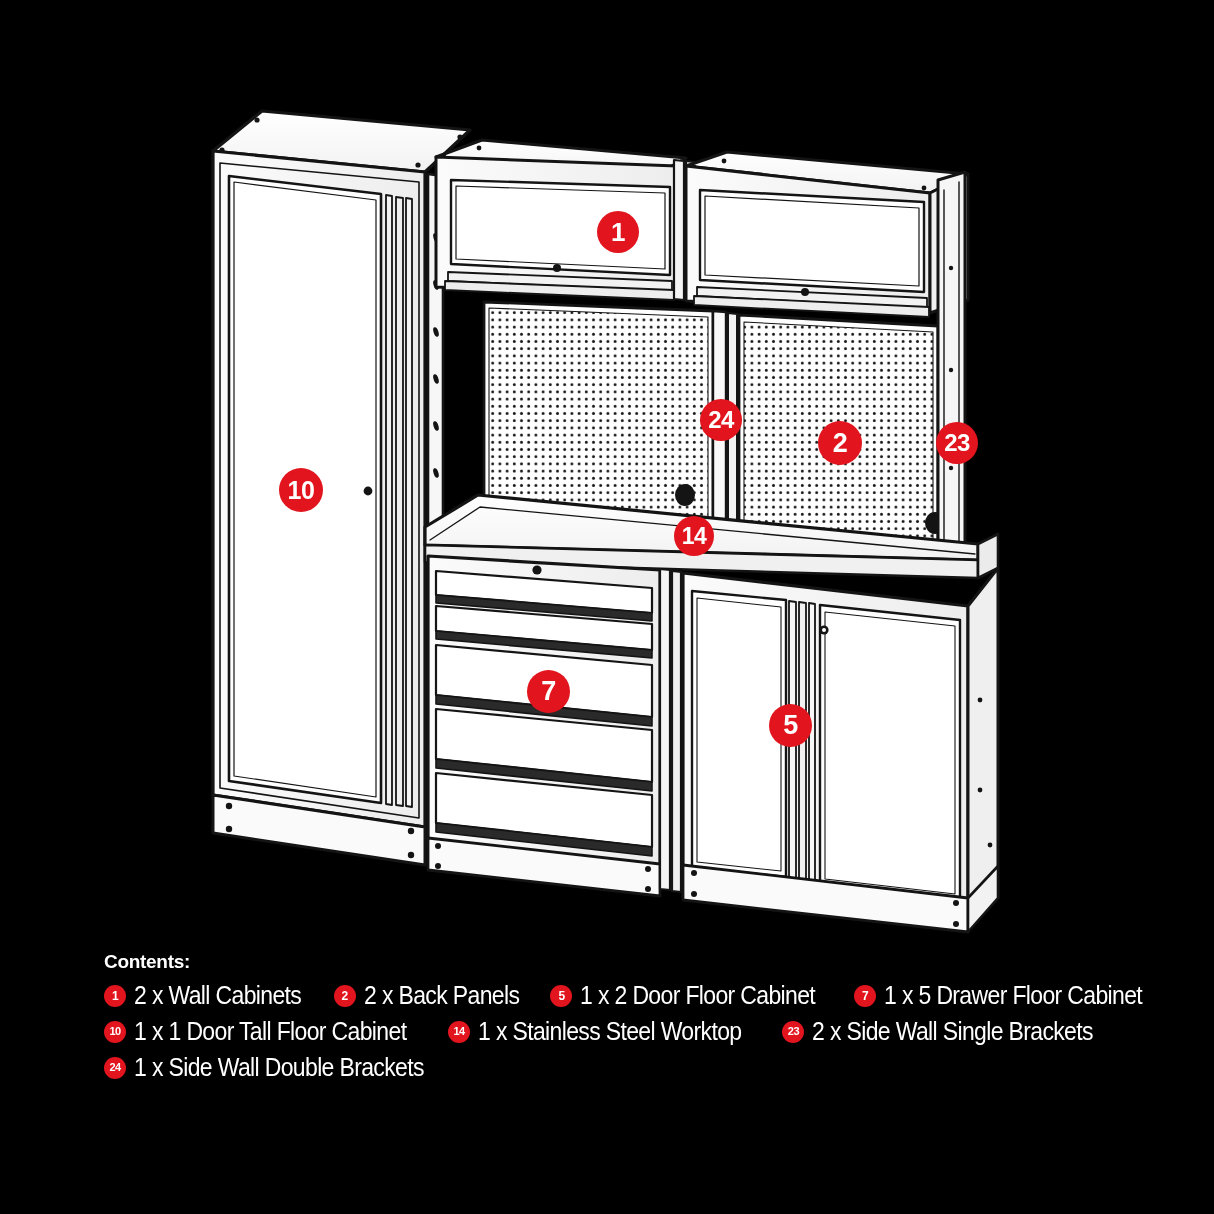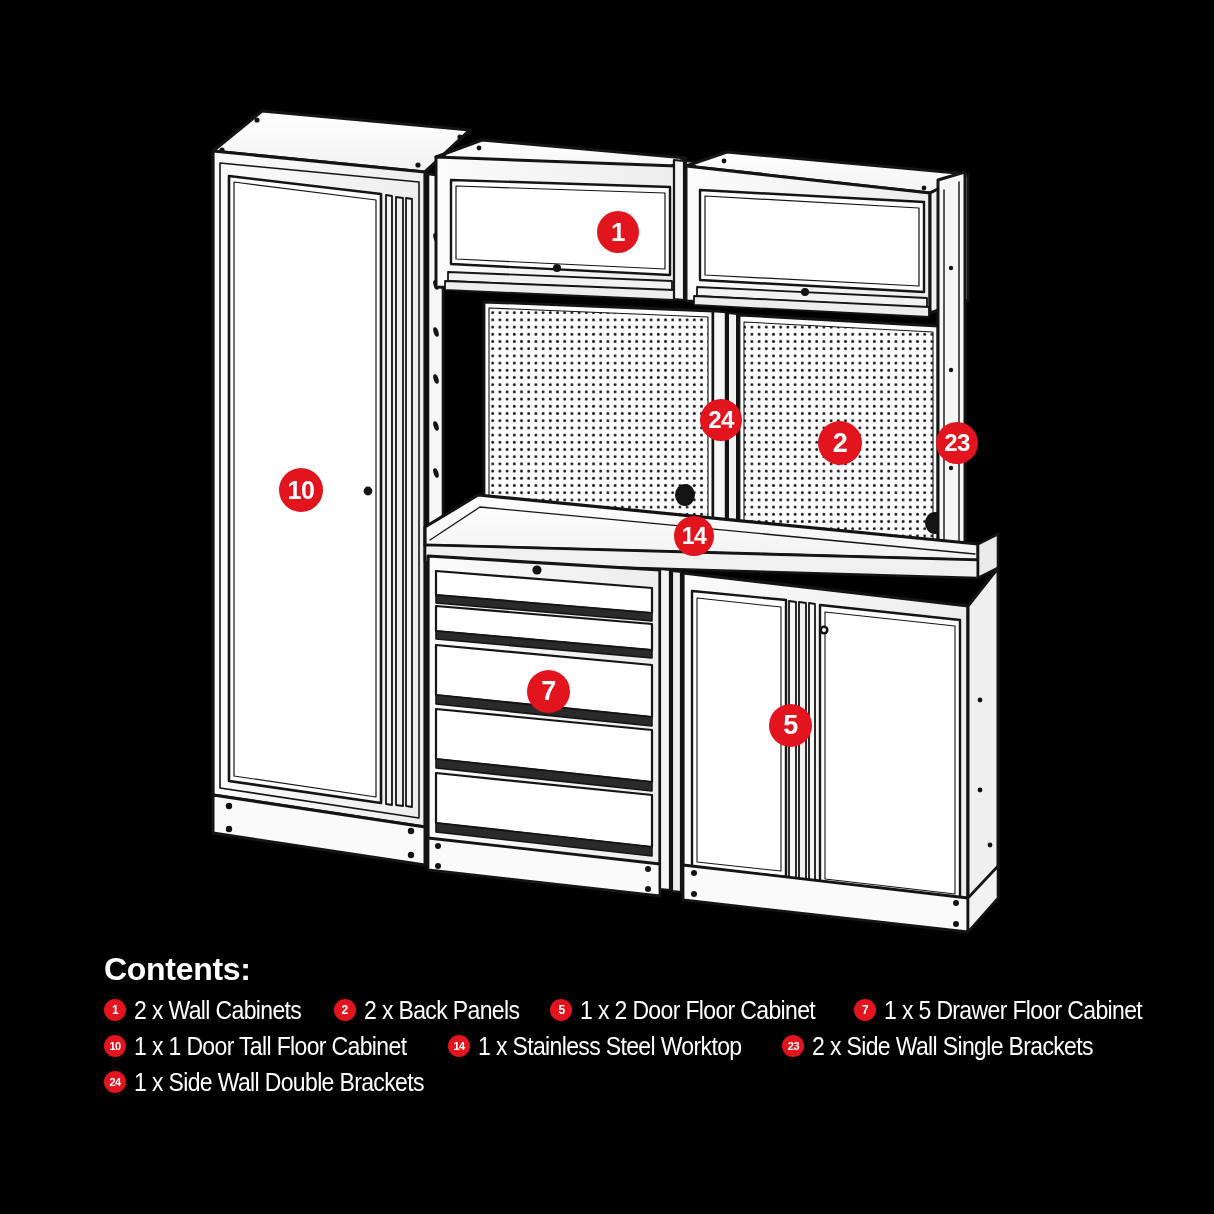--- a/index.html
+++ b/index.html
@@ -55,21 +55,21 @@
   
   #contents {
     position: absolute;
     left: 104px;
     top: 952px;
     width: 1060px;
   }
   #contents-title {
     font-family: "Liberation Sans", sans-serif;
     font-weight: bold;
-    font-size: 32px;
+    font-size: 19px;
     letter-spacing: -0.3px;
     color: #ffffff;
     margin: 0 0 8px 0;
     line-height: 1.1;
   }
   .contents-line {
     display: flex;
     align-items: center;
     flex-wrap: nowrap;
     margin-bottom: 6px;

